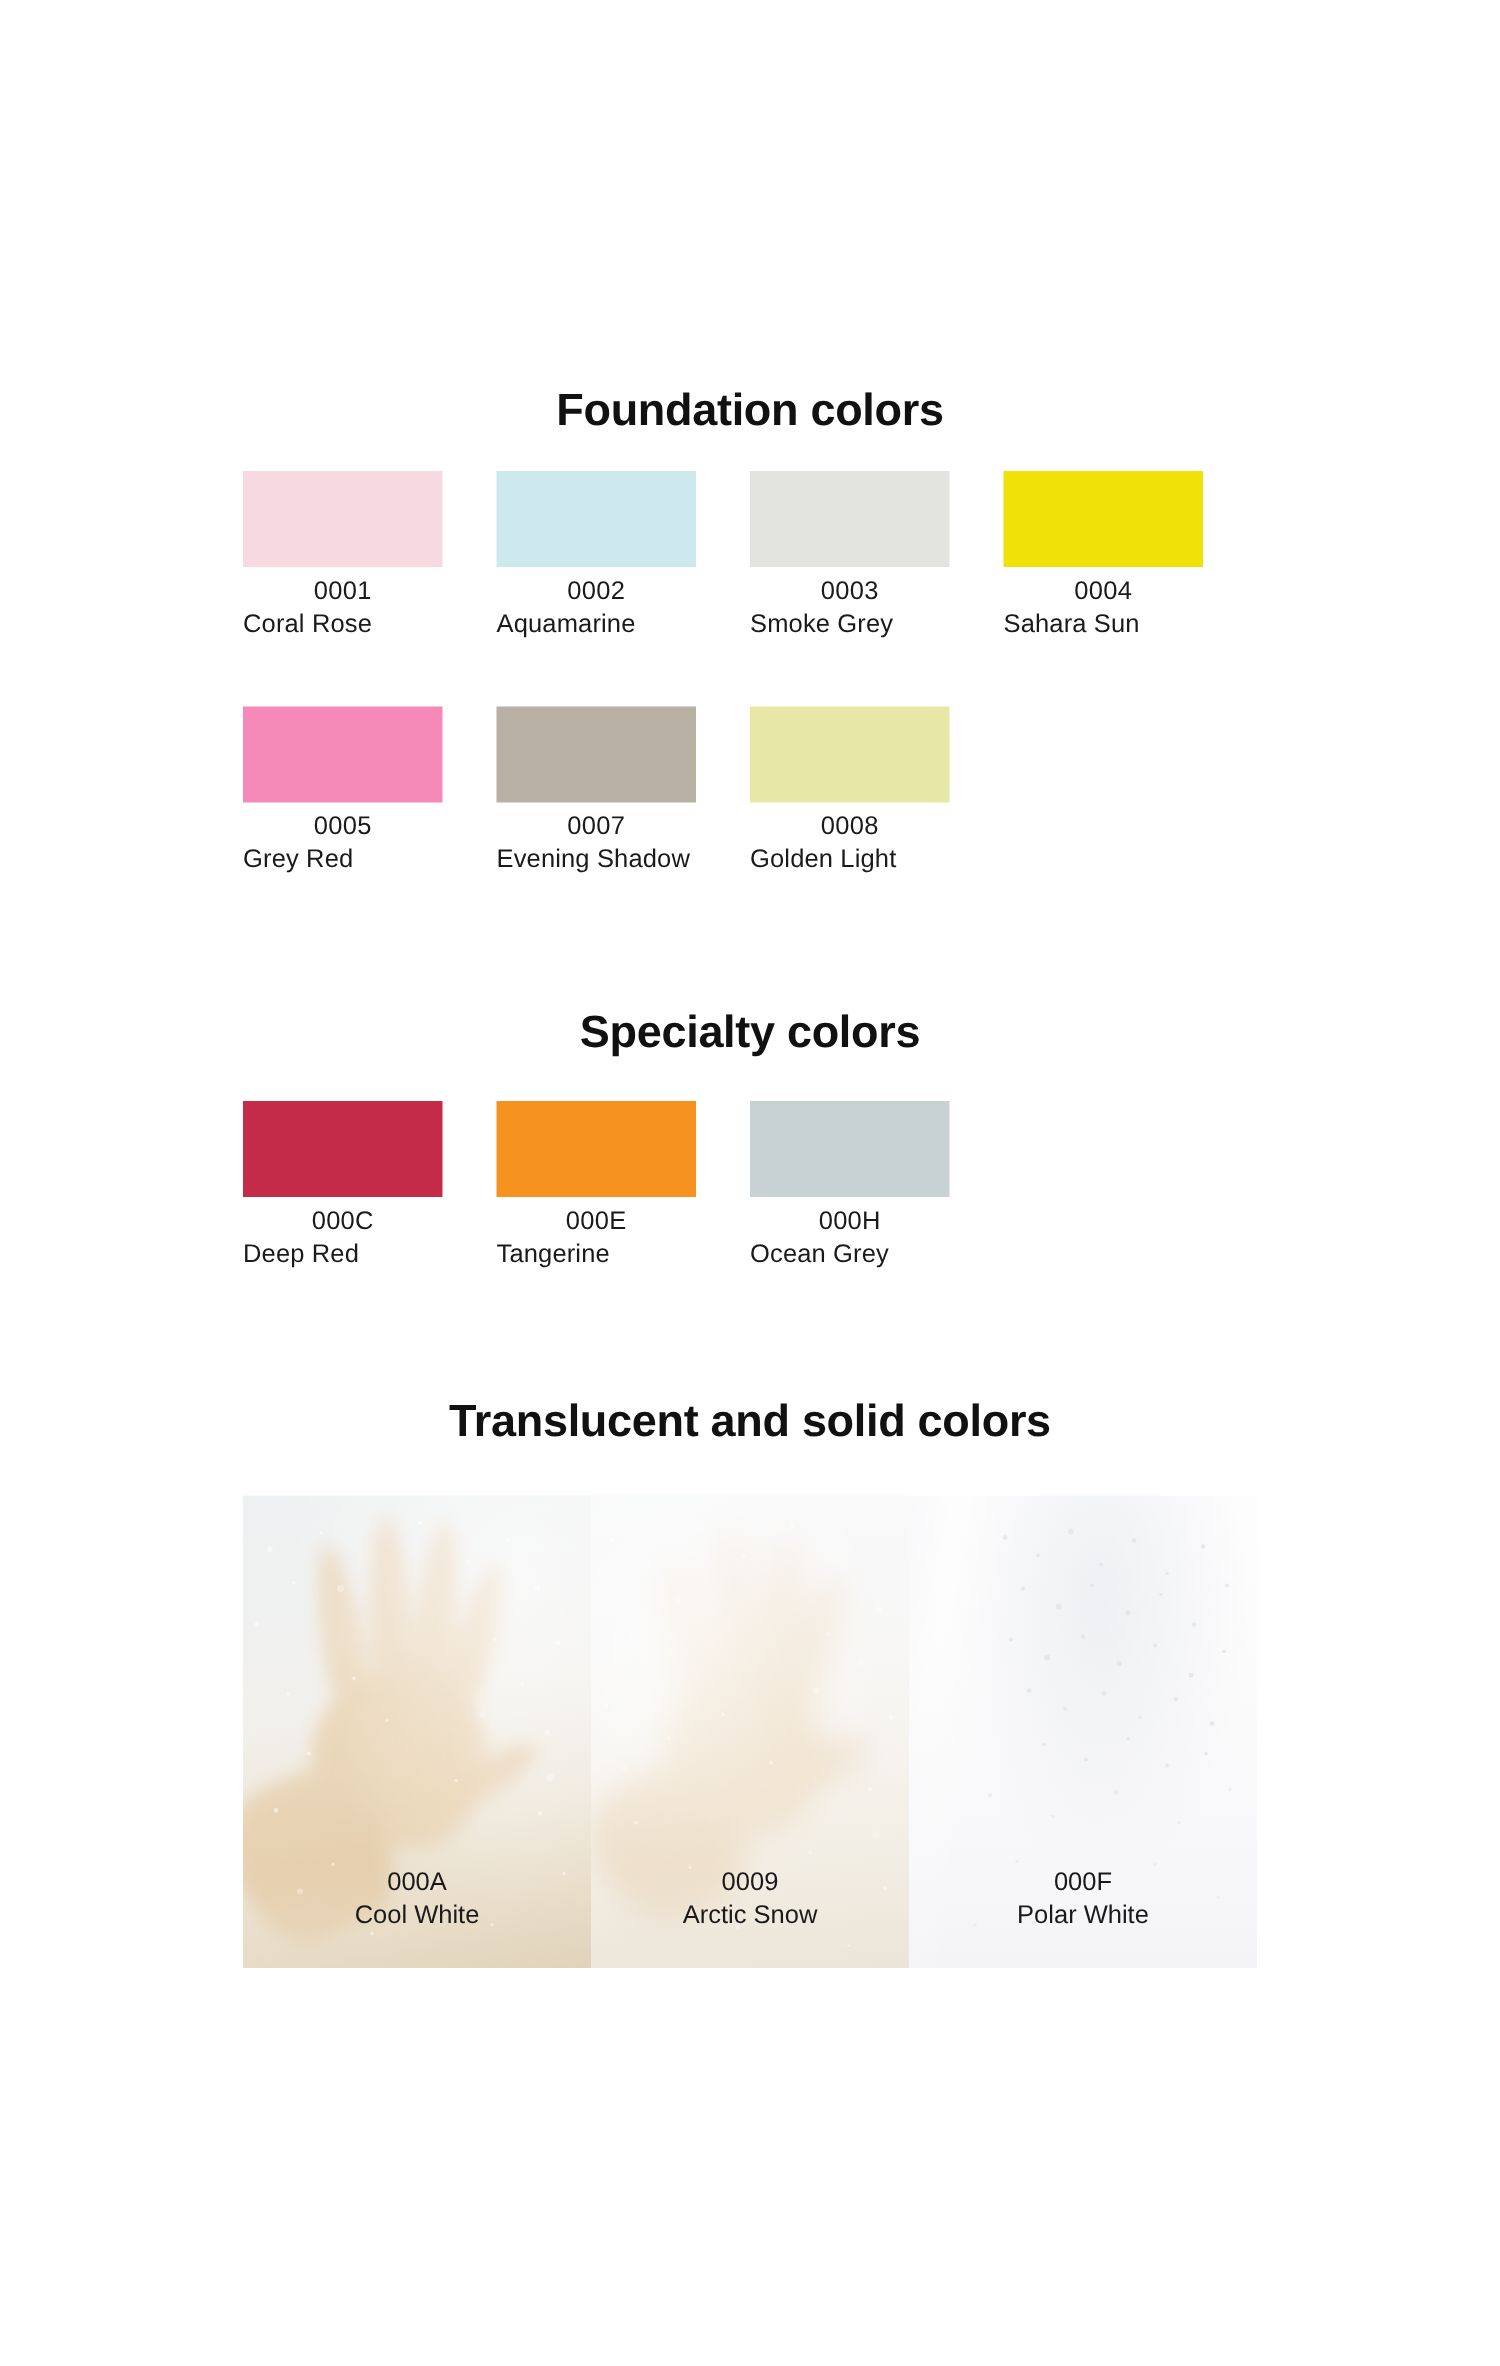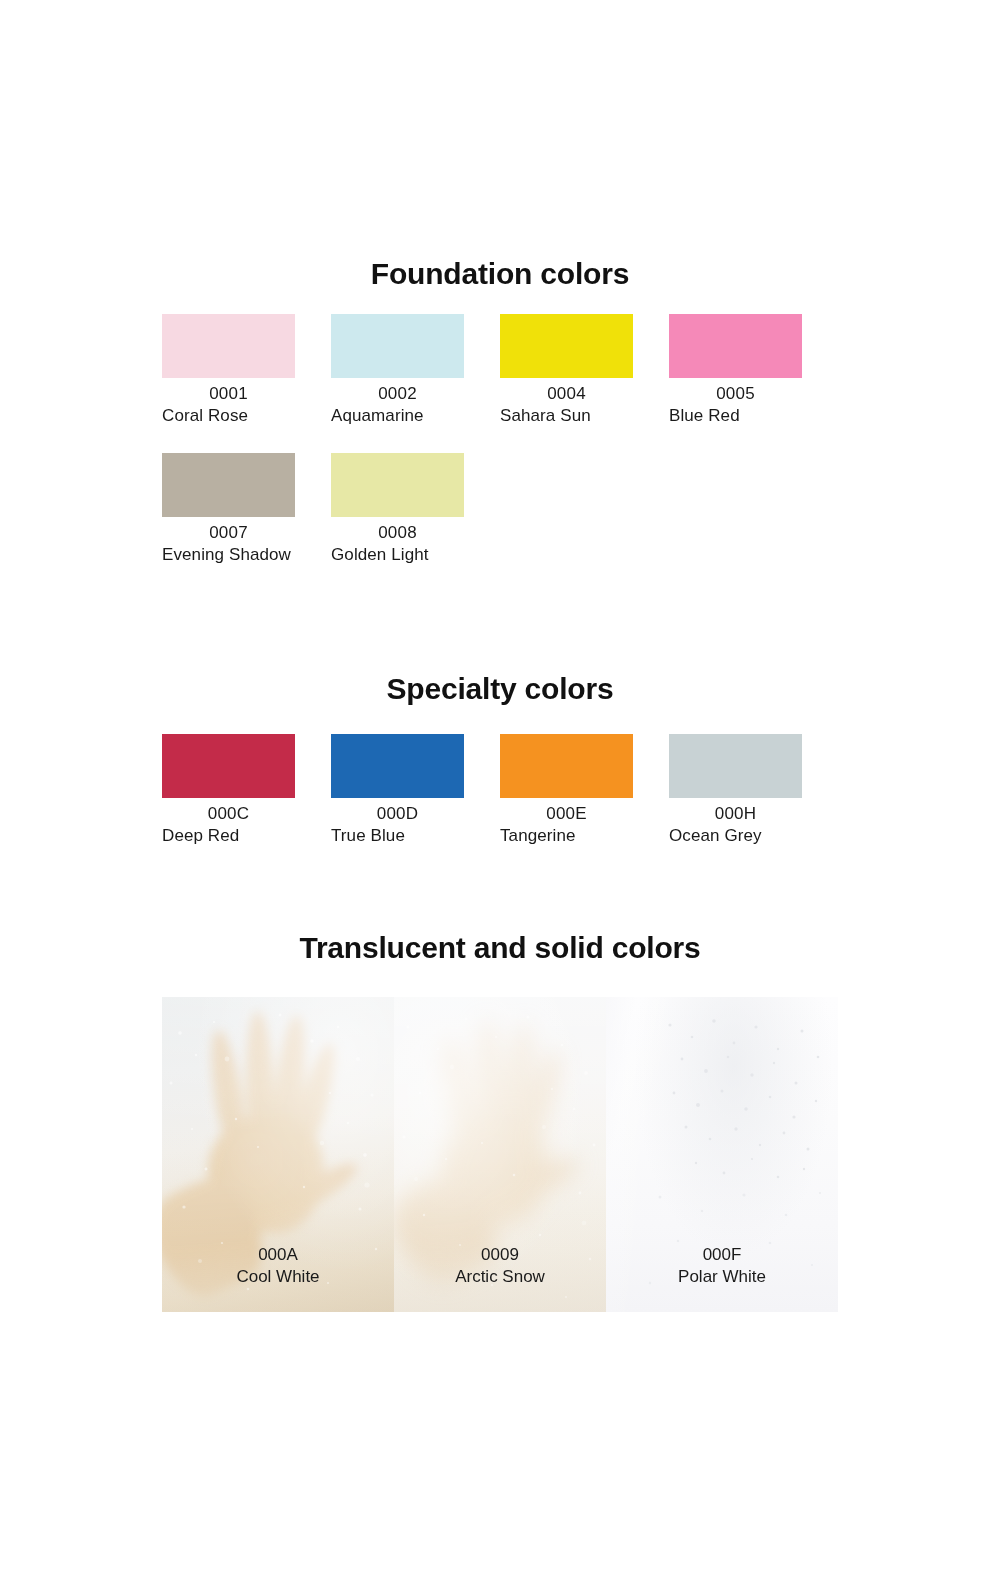--- a/index.html
+++ b/index.html
@@ -40,21 +40,21 @@
 
   
   .swatch-grid {
     position: absolute;
     left: 162px;
     width: 676px;
     display: grid;
     grid-template-columns: repeat(4, 169px);
     grid-auto-rows: auto;
   }
-  #grid-foundation { top: 314px; row-gap: 26px; }
+  #grid-foundation { top: 314px; row-gap: 44px; }
   #grid-specialty  { top: 734px; }
 
   .swatch-cell {
     width: 169px;
     position: relative;
   }
   .swatch-chip {
     width: 133px;
     height: 64px;
     display: block;
@@ -199,31 +199,36 @@
       <div class="swatch-code">0001</div>
       <div class="swatch-name">Coral Rose</div>
     </div>
 
     <div class="swatch-cell">
       <span class="swatch-chip" id="chip-0002" style="background-color: rgb(205, 233, 238);"></span>
       <div class="swatch-code">0002</div>
       <div class="swatch-name">Aquamarine</div>
     </div>
 
+    <div class="swatch-cell">
+      <span class="swatch-chip" id="chip-0003" style="background-color: rgb(227, 227, 223);"></span>
+      <div class="swatch-code">0003</div>
+      <div class="swatch-name">Smoke Grey</div>
+    </div>
 
     <div class="swatch-cell">
       <span class="swatch-chip" id="chip-0004" style="background-color: rgb(240, 225, 9);"></span>
       <div class="swatch-code">0004</div>
       <div class="swatch-name">Sahara Sun</div>
     </div>
 
     <div class="swatch-cell">
       <span class="swatch-chip" id="chip-0005" style="background-color: rgb(245, 137, 184);"></span>
       <div class="swatch-code">0005</div>
-      <div class="swatch-name">Blue Red</div>
+      <div class="swatch-name">Grey Red</div>
     </div>
 
 
     <div class="swatch-cell">
       <span class="swatch-chip" id="chip-0007" style="background-color: rgb(184, 176, 162);"></span>
       <div class="swatch-code">0007</div>
       <div class="swatch-name">Evening Shadow</div>
     </div>
 
     <div class="swatch-cell">
@@ -236,25 +241,20 @@
   <div class="section-title" id="title-specialty">Specialty colors</div>
 
   <div class="swatch-grid" id="grid-specialty">
 
     <div class="swatch-cell">
       <span class="swatch-chip" id="chip-000C" style="background-color: rgb(195, 43, 73);"></span>
       <div class="swatch-code">000C</div>
       <div class="swatch-name">Deep Red</div>
     </div>
 
-    <div class="swatch-cell">
-      <span class="swatch-chip" id="chip-000D" style="background-color: rgb(29, 104, 179);"></span>
-      <div class="swatch-code">000D</div>
-      <div class="swatch-name">True Blue</div>
-    </div>
 
     <div class="swatch-cell">
       <span class="swatch-chip" id="chip-000E" style="background-color: rgb(245, 146, 32);"></span>
       <div class="swatch-code">000E</div>
       <div class="swatch-name">Tangerine</div>
     </div>
 
     <div class="swatch-cell">
       <span class="swatch-chip" id="chip-000H" style="background-color: rgb(200, 210, 212);"></span>
       <div class="swatch-code">000H</div>

